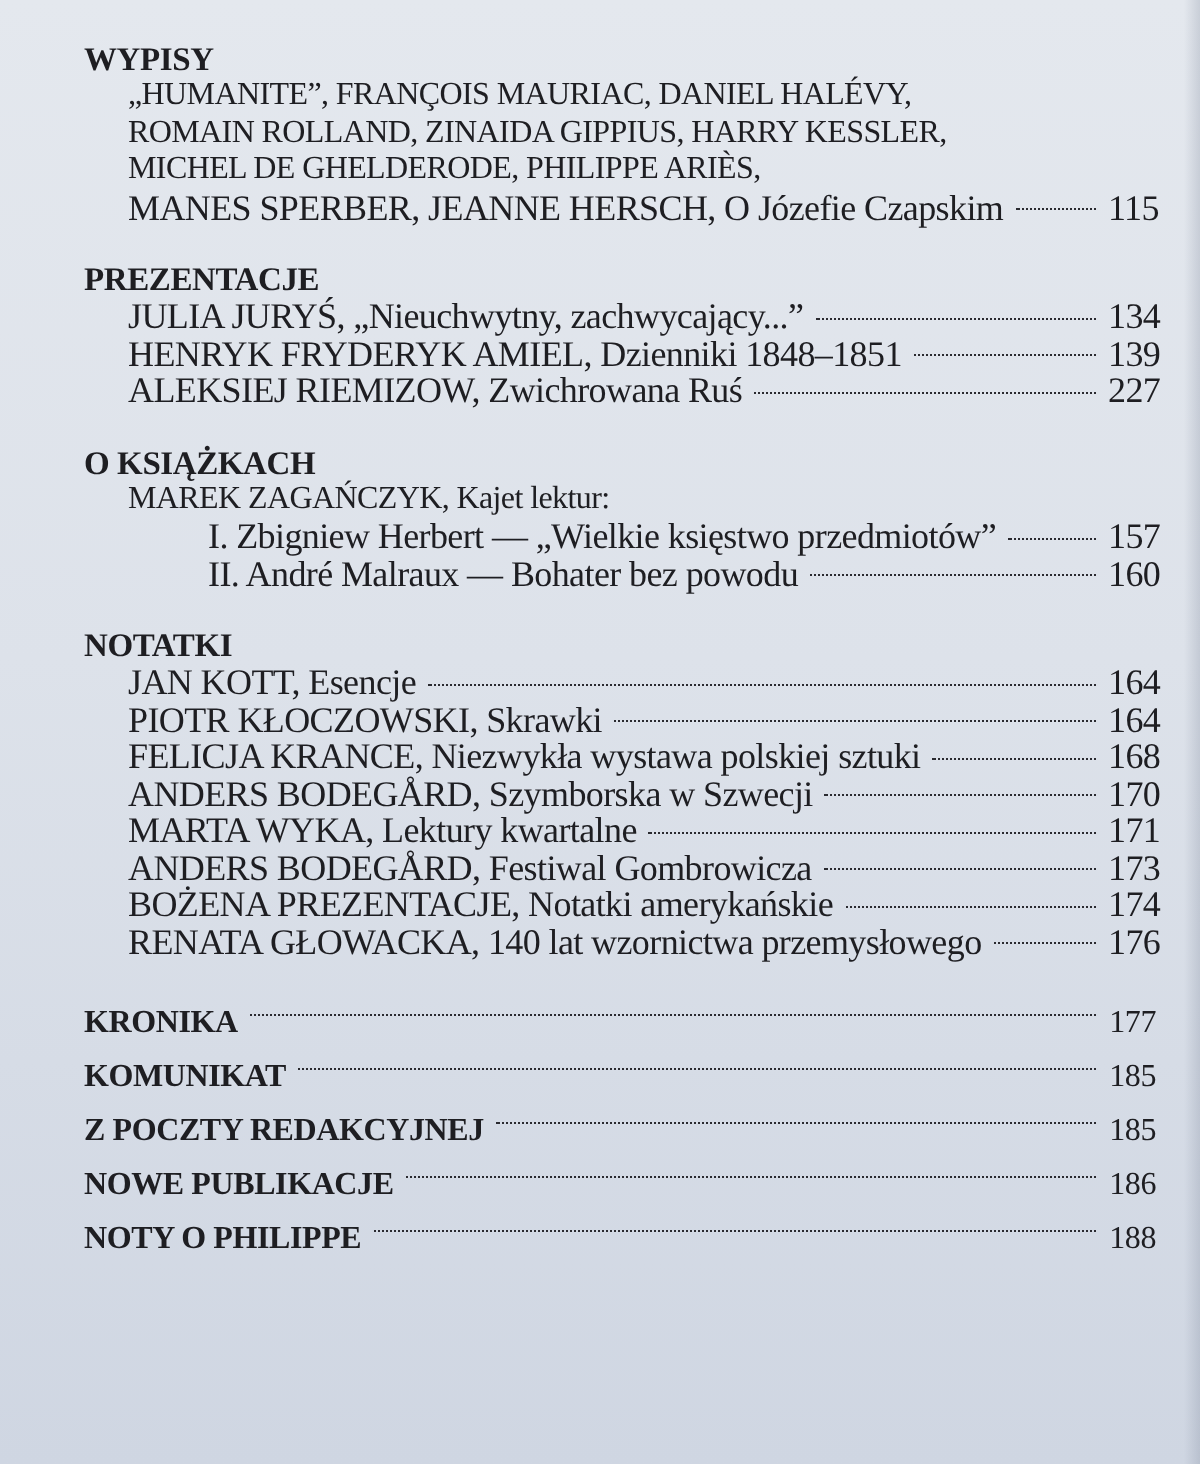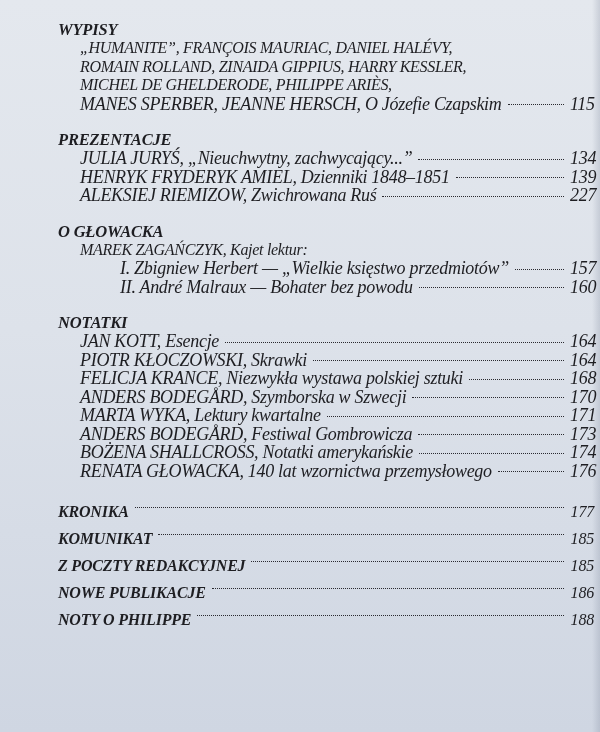--- a/index.html
+++ b/index.html
@@ -18,24 +18,23 @@
     .page-edge {
       position: absolute;
       right: 0;
       top: 0;
       width: 8px;
       height: 732px;
       background: linear-gradient(90deg, rgba(0,0,0,0) 0%, rgba(120,130,150,0.25) 100%);
     }
     .toc {
       position: absolute;
-      left: 58px;
+      left: 42px;
       top: 20px;
       width: 536px;
-      font-style: italic;
     }
     .section {
       margin-bottom: 17px;
     }
     .section-title {
       font-weight: bold;
       font-size: 16.5px;
       line-height: 19px;
       letter-spacing: -0.2px;
       margin: 0;
@@ -133,21 +132,21 @@
       <span class="page">139</span>
     </div>
     <div class="entry">
       <span class="text">ALEKSIEJ RIEMIZOW, Zwichrowana Ruś</span>
       <span class="leader"></span>
       <span class="page">227</span>
     </div>
   </div>
 
   <div class="section">
-    <h2 class="section-title">O GŁOWACKA</h2>
+    <h2 class="section-title">O KSIĄŻKACH</h2>
     <div class="block-line">MAREK ZAGAŃCZYK, Kajet lektur:</div>
     <div class="entry level2">
       <span class="text">I. Zbigniew Herbert — „Wielkie księstwo przedmiotów”</span>
       <span class="leader"></span>
       <span class="page">157</span>
     </div>
     <div class="entry level2">
       <span class="text">II. André Malraux — Bohater bez powodu</span>
       <span class="leader"></span>
       <span class="page">160</span>
@@ -180,21 +179,21 @@
       <span class="text">MARTA WYKA, Lektury kwartalne</span>
       <span class="leader"></span>
       <span class="page">171</span>
     </div>
     <div class="entry">
       <span class="text">ANDERS BODEGÅRD, Festiwal Gombrowicza</span>
       <span class="leader"></span>
       <span class="page">173</span>
     </div>
     <div class="entry">
-      <span class="text">BOŻENA SHALLCROSS, Notatki amerykańskie</span>
+      <span class="text">BOŻENA PREZENTACJE, Notatki amerykańskie</span>
       <span class="leader"></span>
       <span class="page">174</span>
     </div>
     <div class="entry">
       <span class="text">RENATA GŁOWACKA, 140 lat wzornictwa przemysłowego</span>
       <span class="leader"></span>
       <span class="page">176</span>
     </div>
   </div>
 

